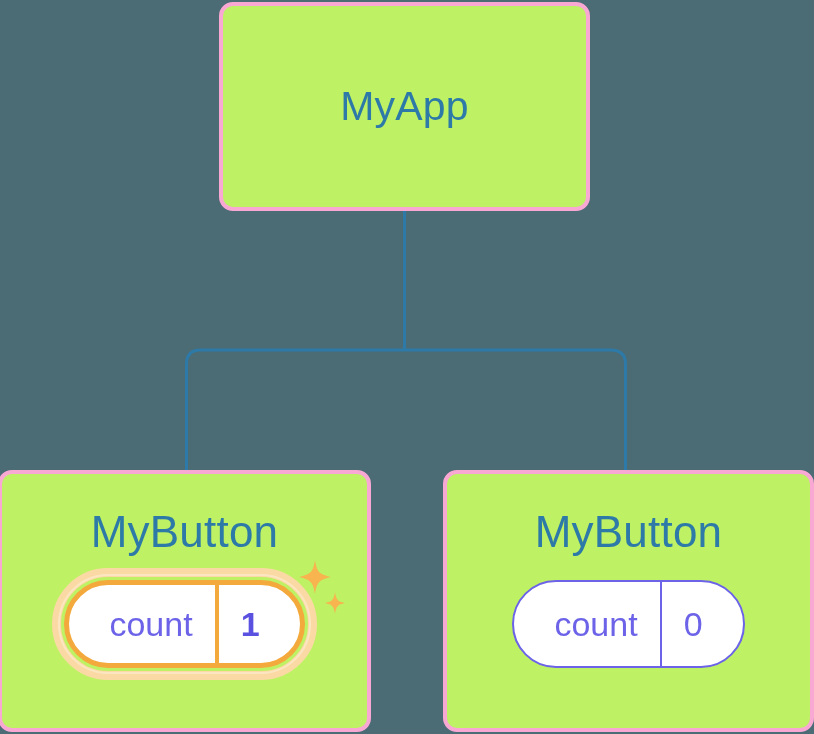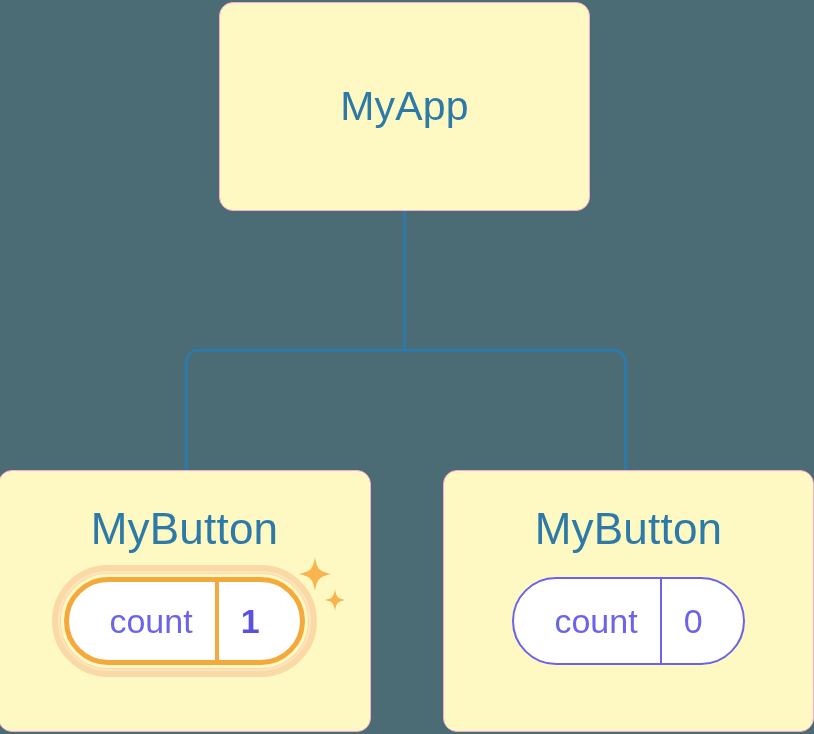--- a/index.html
+++ b/index.html
@@ -27,22 +27,22 @@
     left: 0;
     top: 0;
     width: 814px;
     height: 734px;
     z-index: 1;
   }
 
   
   .card {
     position: absolute;
-    background: #fef9c3;
-    border: 1px solid #f9a8d4;
+    background: #bef264;
+    border: 4px solid #f9a8d4;
     border-radius: 14px;
     box-sizing: border-box;
     z-index: 2;
     display: flex;
     flex-direction: column;
     align-items: center;
   }
 
   .card-root {
     left: 219px;

